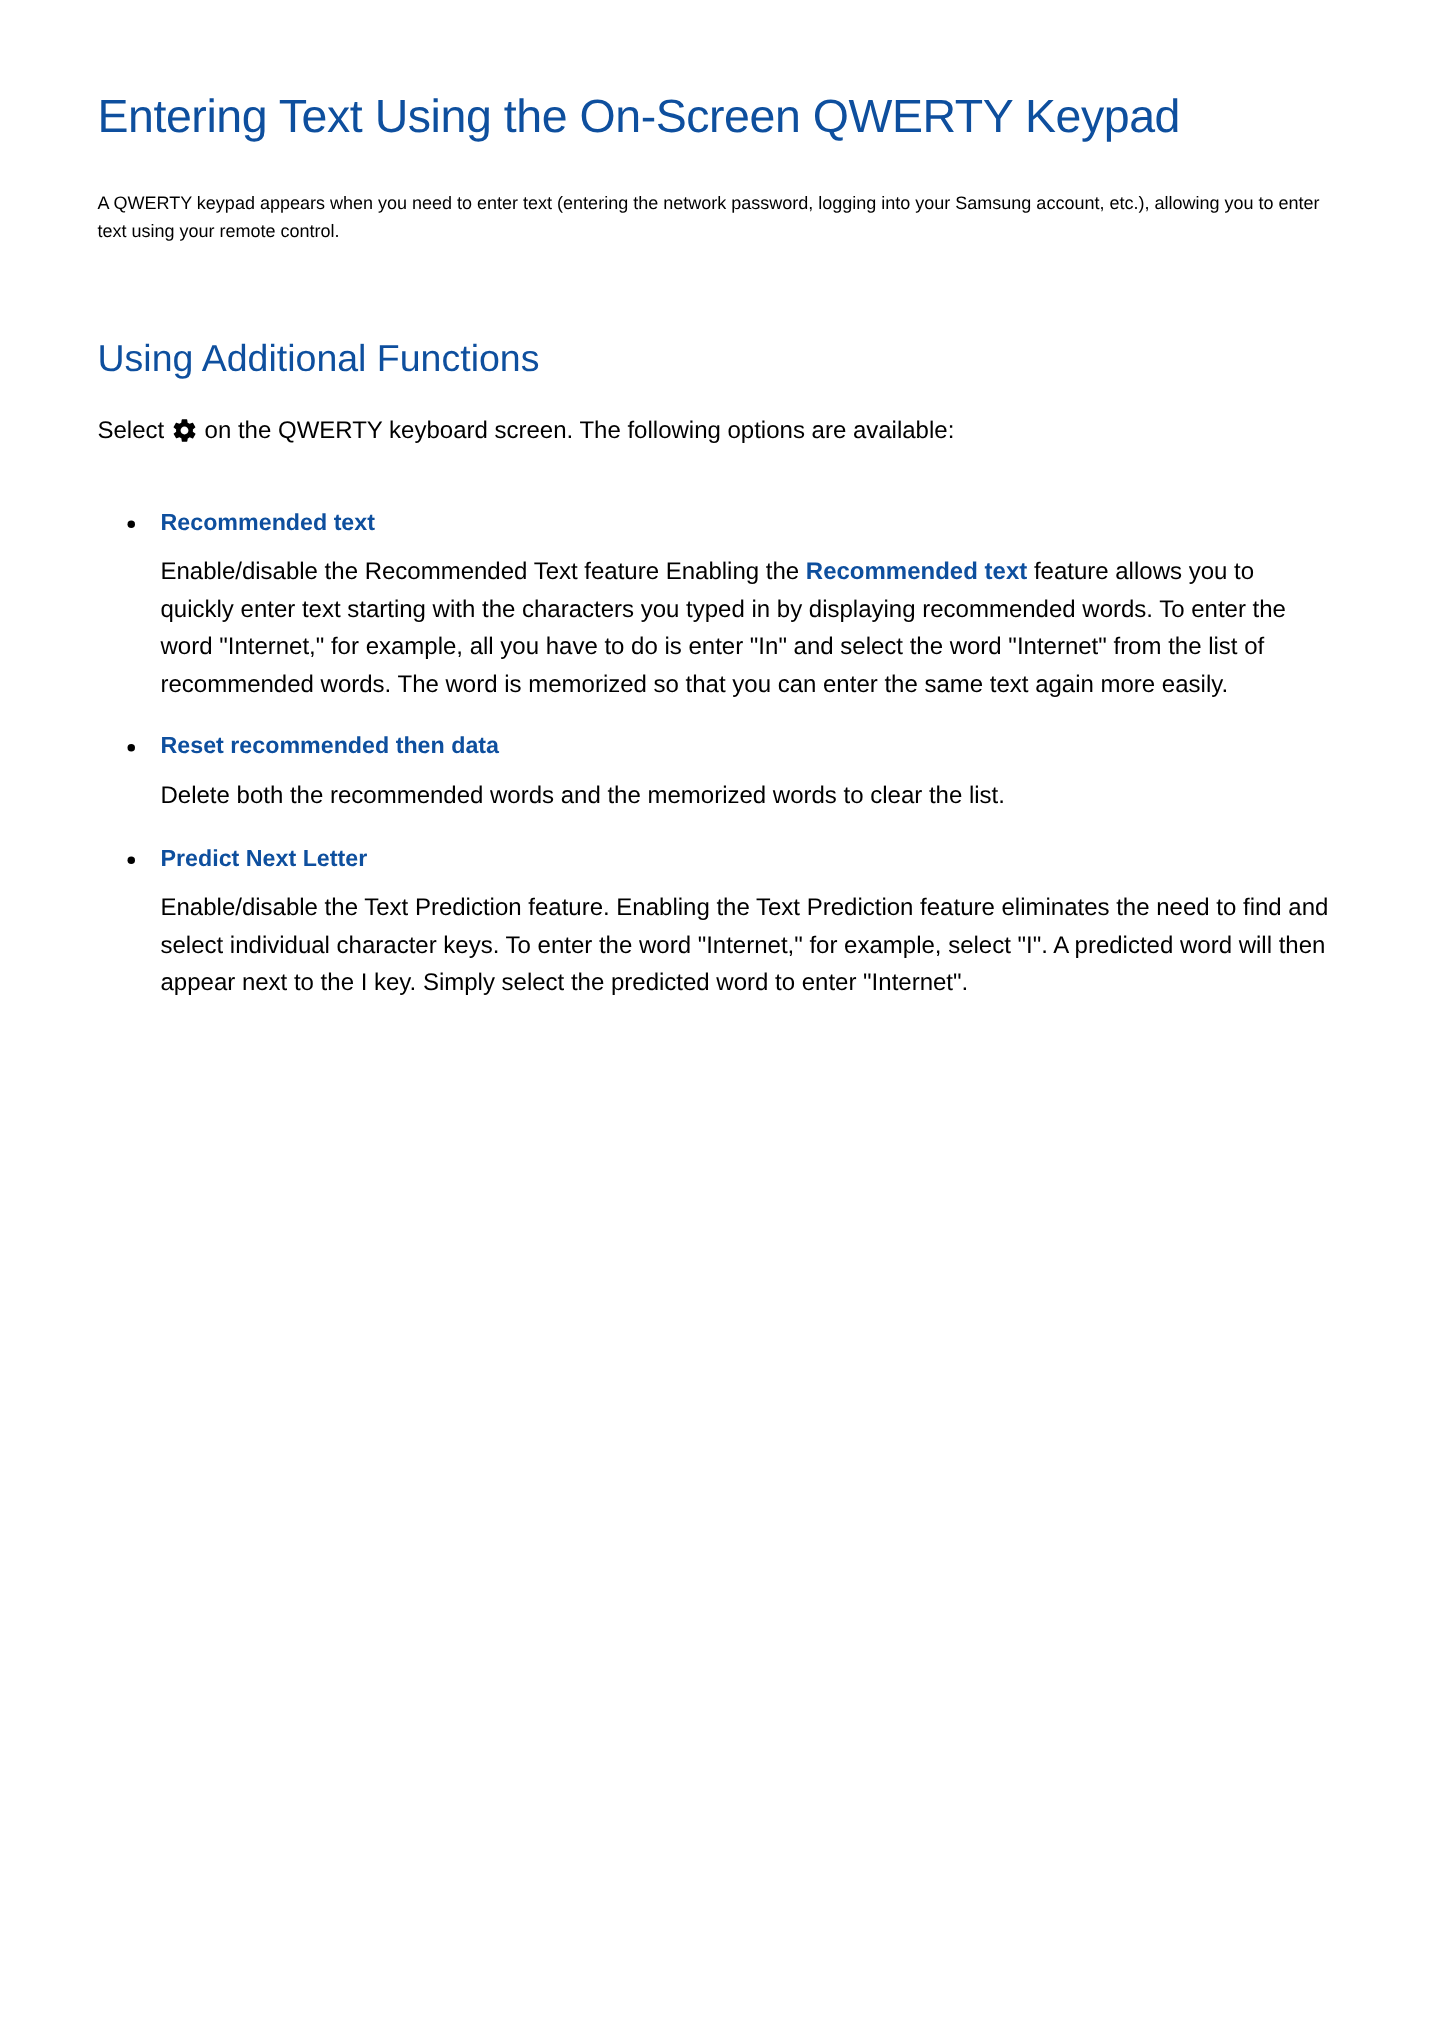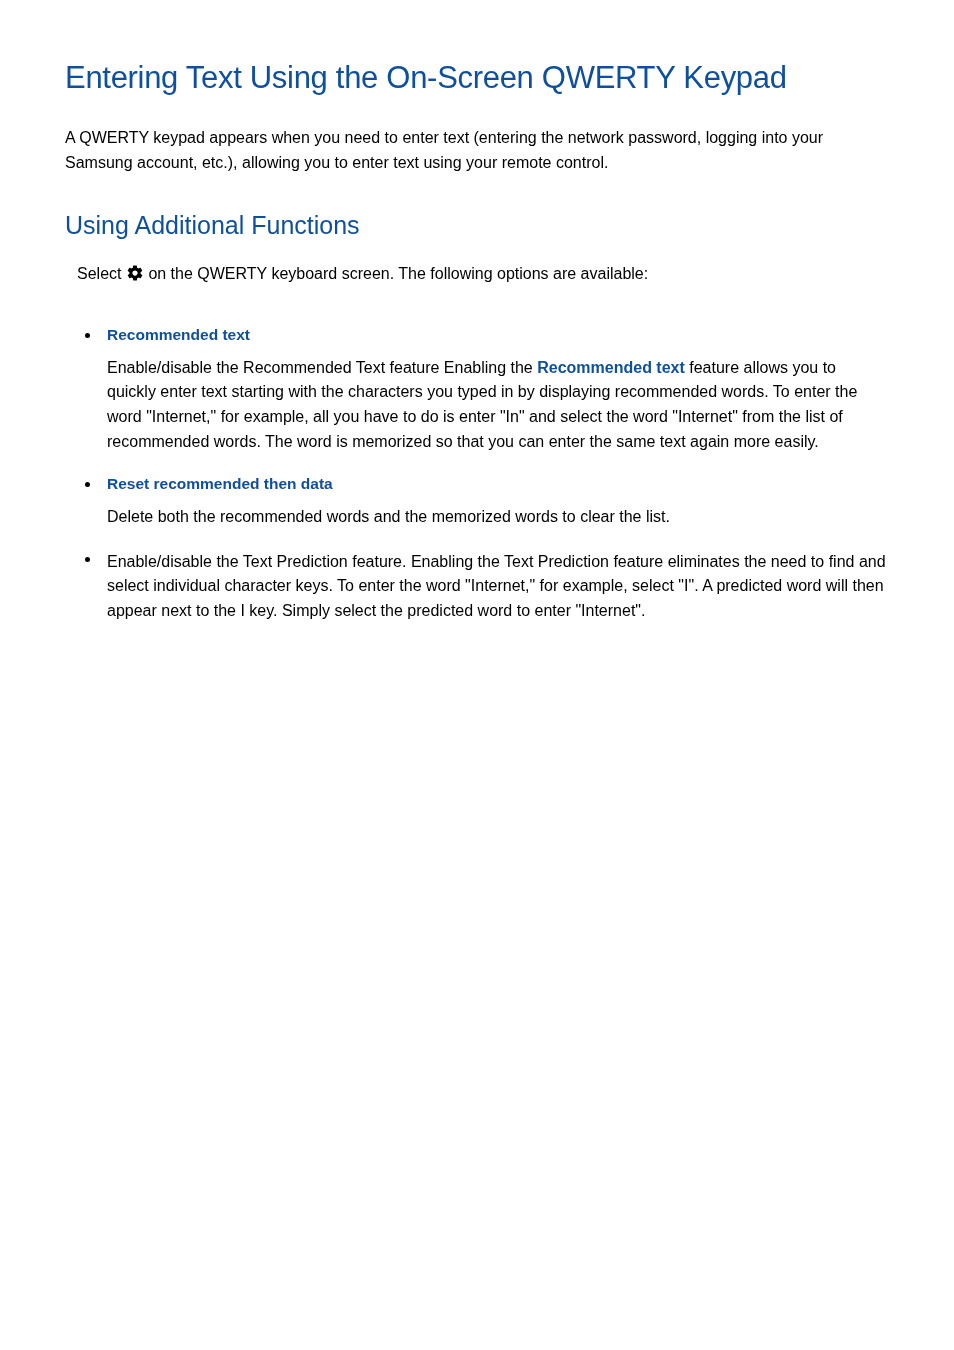--- a/index.html
+++ b/index.html
@@ -15,36 +15,35 @@
       color: #000000;
     }
     h1.page-title {
       color: #0e4f9e;
       font-size: 31px;
       font-weight: normal;
       margin-bottom: 30px;
       letter-spacing: -0.3px;
     }
     p.intro {
-      font-size: 16px;
+      font-size: 12px;
       line-height: 1.55;
       color: #000000;
-      margin-bottom: 35px;
+      margin-bottom: 62px;
     }
     h2.section-title {
       color: #0e4f9e;
       font-size: 25px;
       font-weight: normal;
       margin-bottom: 22px;
     }
     p.section-intro {
       font-size: 16px;
       line-height: 1.5;
       margin-bottom: 6px;
-      margin-left: 12px;
     }
     .gear-icon {
       display: inline-block;
       vertical-align: middle;
       width: 18px;
       height: 18px;
       position: relative;
       top: -1px;
     }
     ul.feature-list {
@@ -129,15 +128,16 @@
       <span>Enable/disable the Recommended Text feature Enabling the </span><span class="inline-bold">Recommended text</span><span> feature allows you to quickly enter text starting with the characters you typed in by displaying recommended words. To enter the word "Internet," for example, all you have to do is enter "In" and select the word "Internet" from the list of recommended words. The word is memorized so that you can enter the same text again more easily.</span>
     </div>
   </li>
 
   <li>
     <span class="feature-title">Reset recommended then data</span>
     <div class="feature-desc">Delete both the recommended words and the memorized words to clear the list.</div>
   </li>
 
   <li>
+    <span class="feature-title">Predict Next Letter</span>
     <div class="feature-desc">Enable/disable the Text Prediction feature. Enabling the Text Prediction feature eliminates the need to find and select individual character keys. To enter the word "Internet," for example, select "I". A predicted word will then appear next to the I key. Simply select the predicted word to enter "Internet".</div>
   </li>
 </ul>
 
 </body></html>

